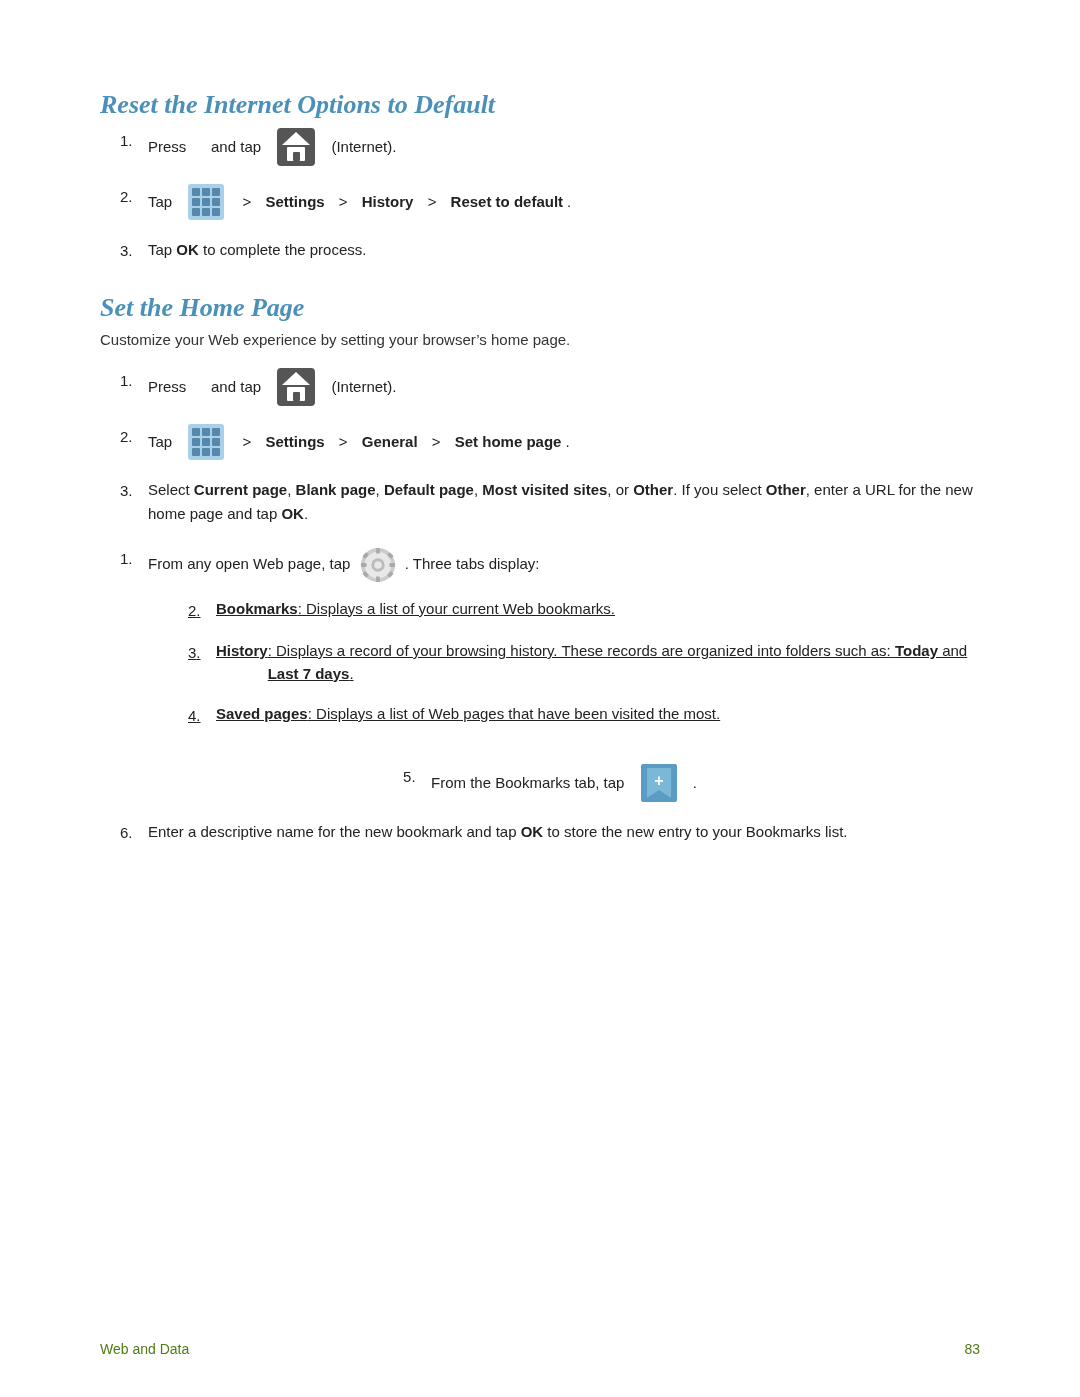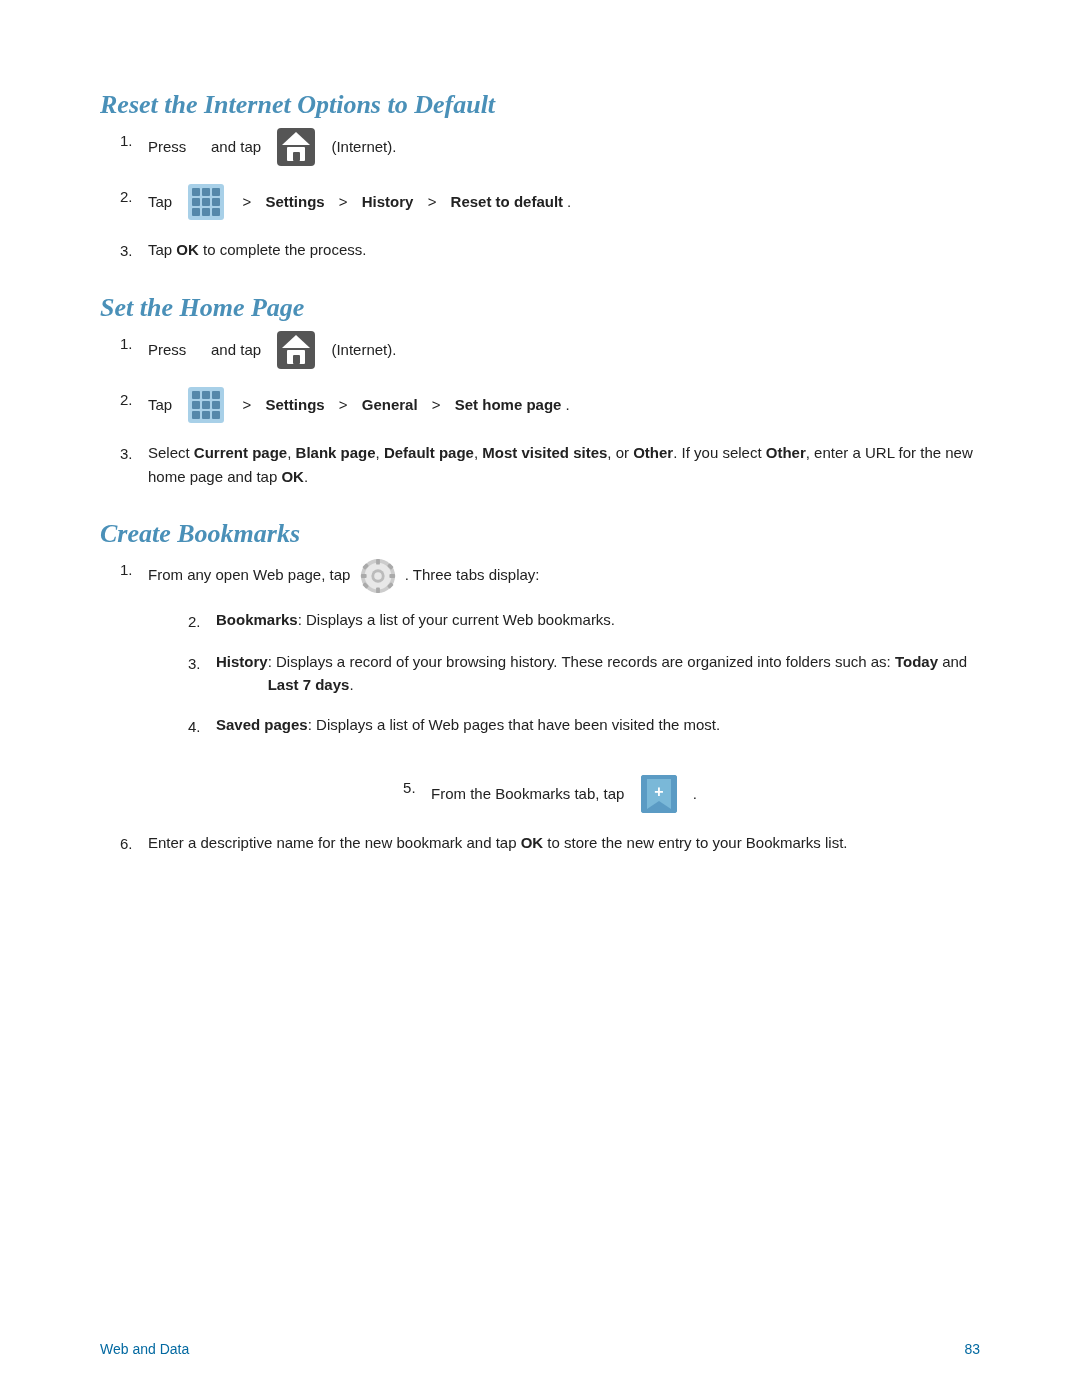--- a/index.html
+++ b/index.html
@@ -184,32 +184,33 @@
       list-style: none;
       padding-left: 0;
       margin-top: 10px;
       margin-bottom: 4px;
     }
 
     .sub-list li {
       margin-bottom: 12px;
       line-height: 1.55;
       font-size: 15px;
+      text-decoration: underline;
     }
 
     
     .page-footer {
       position: absolute;
       bottom: 40px;
       left: 100px;
       right: 100px;
       display: flex;
       justify-content: space-between;
       font-size: 14px;
-      color: #0369a1;
+      color: #4d7c0f;
     }
 
     .section-separator {
       margin-top: 10px;
     }
 
     .step-inner {
       display: flex;
       align-items: center;
       flex-wrap: wrap;
@@ -271,20 +272,21 @@
       <li>
         <div class="step-content">
           <span>Tap <b>OK</b> to complete the process.</span>
         </div>
       </li>
     </ol>
   </div>
 
   <div class="section-separator" style="margin-top: 20px;">
     <h2 class="section-title">Set the Home Page</h2>
+    <p class="section-subtitle">Customize your Web experience by setting your browser’s home page.</p>
 
     <ol class="steps">
 
       <li>
         <div class="step-content">
           <span>Press</span>
           &nbsp;&nbsp;&nbsp;&nbsp;
           <span>and tap</span>
           &nbsp;
           <span class="icon-home">
@@ -324,21 +326,20 @@
 
       <li>
         <div class="step-content">
           <span>Select <b>Current page</b>, <b>Blank page</b>, <b>Default page</b>, <b>Most visited sites</b>, or <b>Other</b>. If you select <b>Other</b>, enter a URL for the new home page and tap <b>OK</b>.</span>
         </div>
       </li>
     </ol>
   </div>
 
   <div class="section-separator" style="margin-top: 20px;">
-    <h2 class="section-title">Create Bookmarks</h2>
 
     <ol class="steps">
 
       <li style="align-items: flex-start;">
         <div style="width: 100%;">
           <div class="step-inner">
             <span>From any open Web page, tap</span>
             &nbsp;
             
             <span class="icon-gear">

